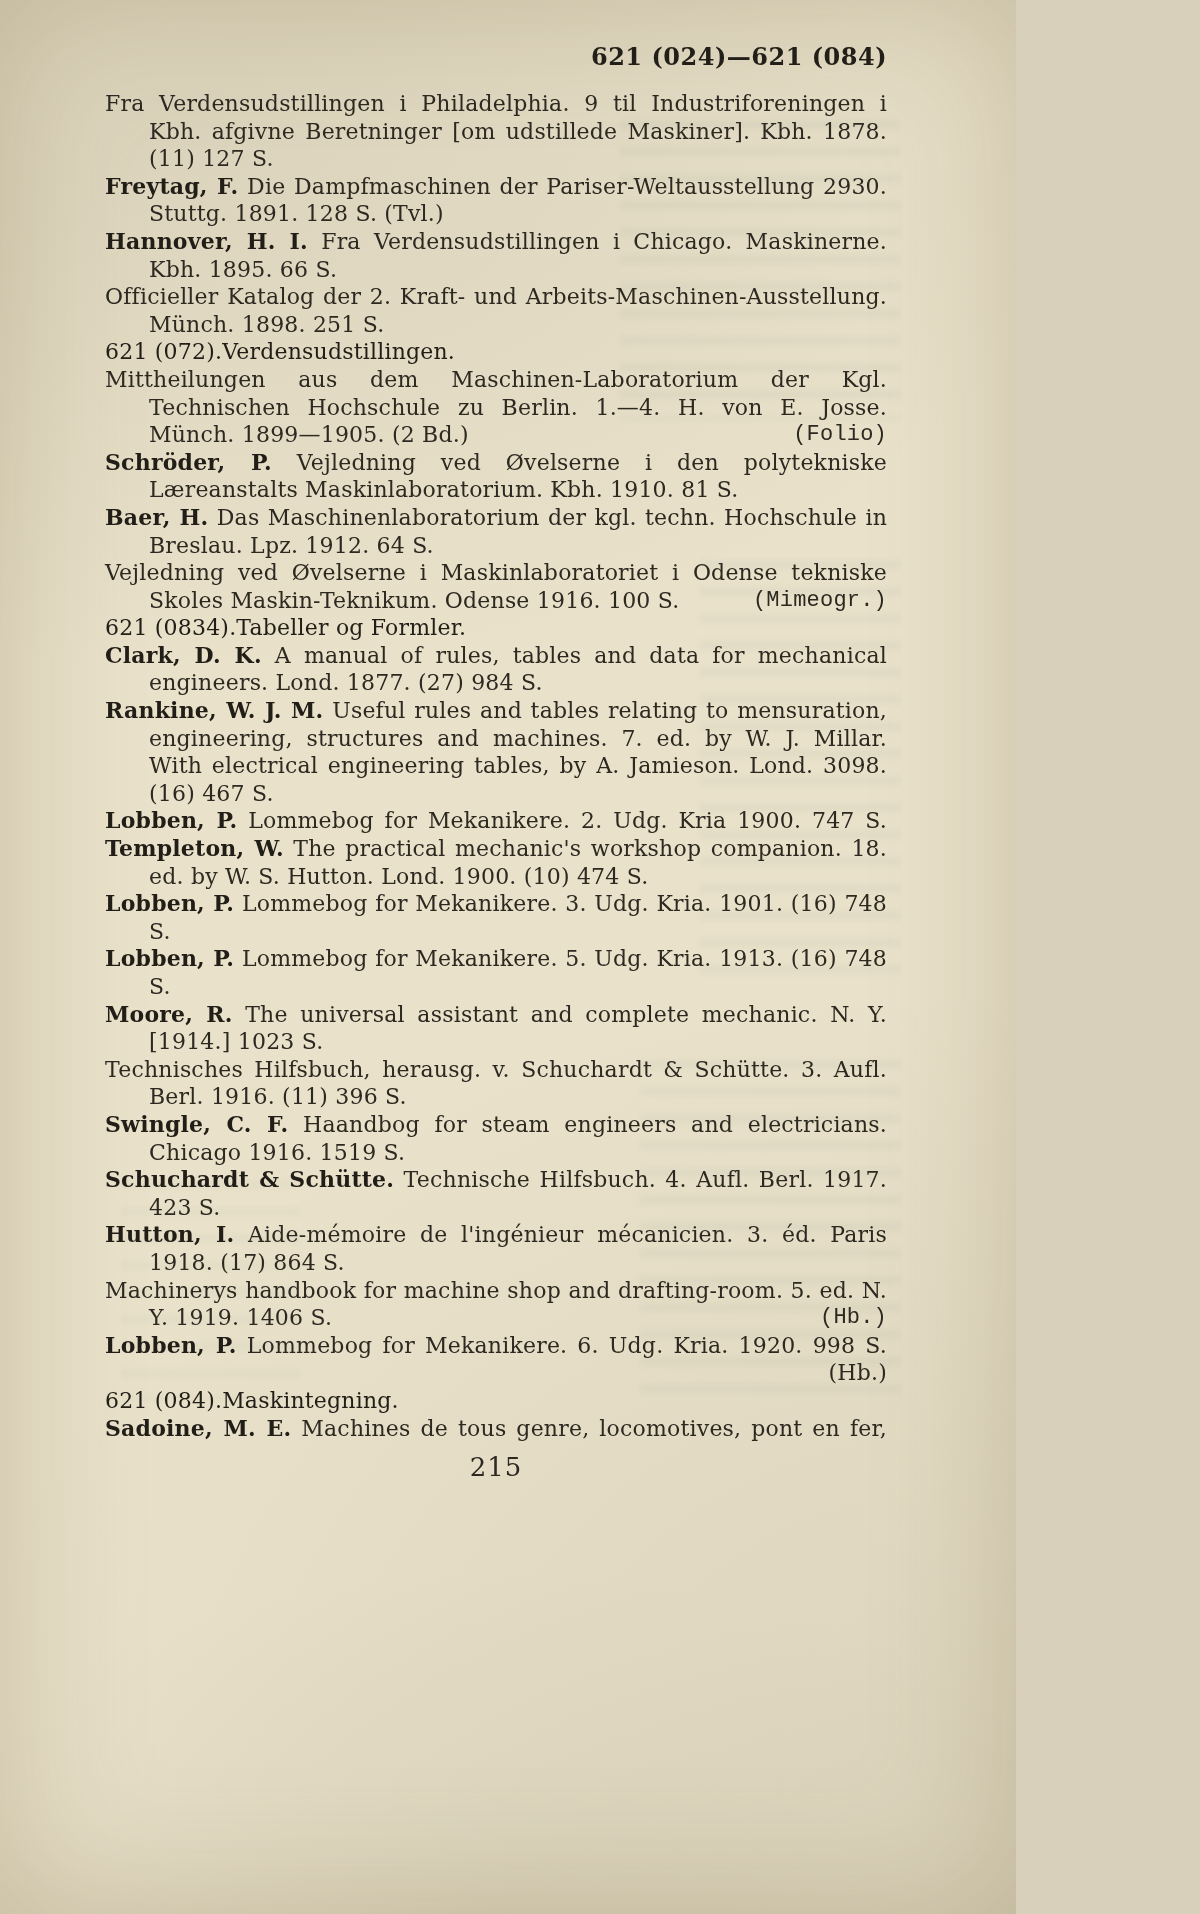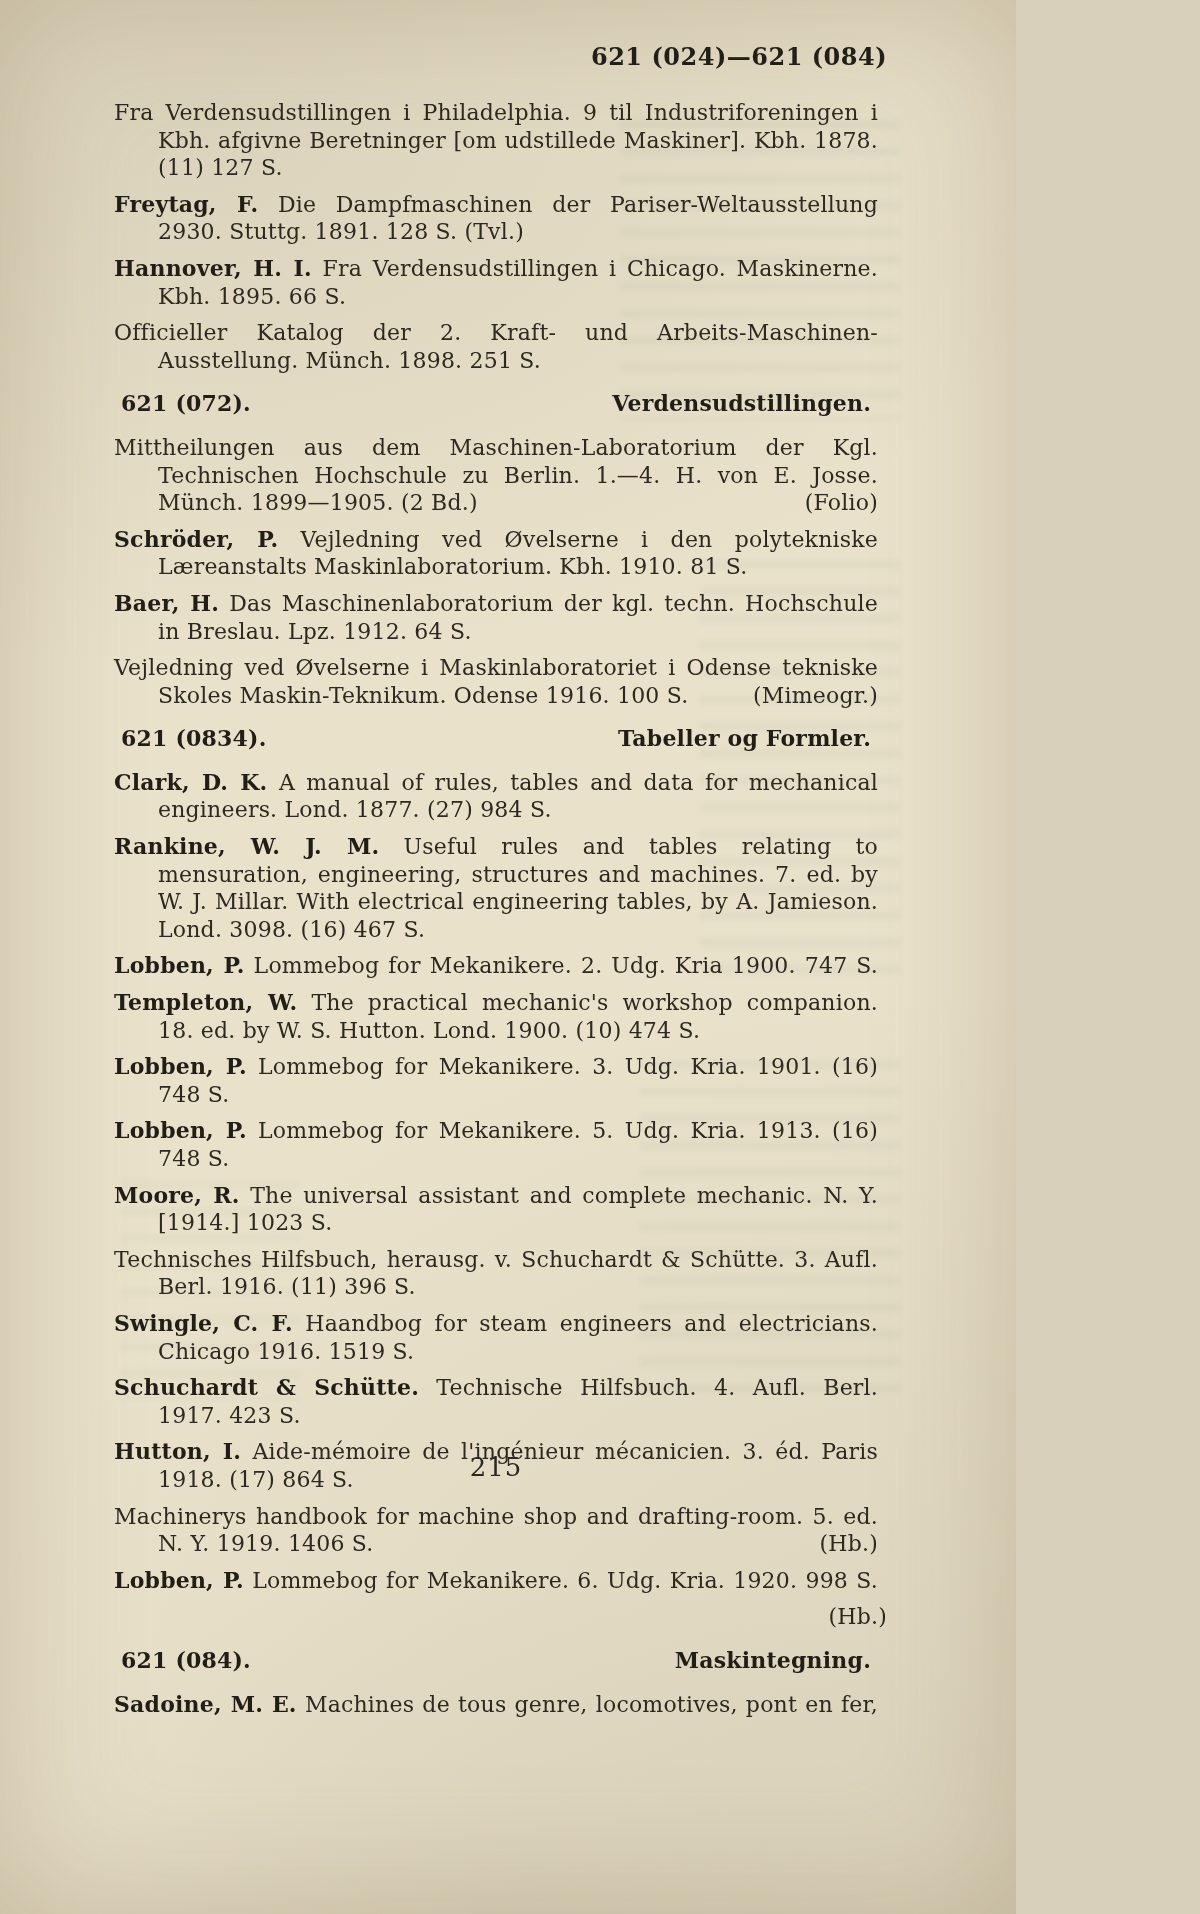--- a/index.html
+++ b/index.html
@@ -52,42 +52,43 @@
     position: absolute;
     left: 105px;
     top: 90px;
     width: 782px;
     font-size: 22px;
     line-height: 27.6px;
     letter-spacing: 0.2px;
   }
   .entry {
     position: relative;
-    margin: 9px;
+    margin: 0;
     text-align: justify;
     padding-left: 44px;
     text-indent: -44px;
   }
   .entry .author {
     font-weight: bold;
     color: #211d17;
   }
   .entry .tail {
     position: absolute;
     right: 0;
     bottom: 0;
     text-indent: 0;
+    font-family: Liberation Mono, monospace;
   }
   .entry.fill { text-align-last: justify; }
   .section-row {
     display: flex;
-    justify-content: space-between;
-    font-weight: bold;
+    justify-content: flex-start;
+    font-weight: normal;
     color: #211d17;
-    margin: 16px;
+    margin: 0;
   }
   .right-line {
     margin: 0;
     text-align: right;
   }
   .page-number {
     position: absolute;
     left: 105px;
     top: 1452px;
     width: 782px;

